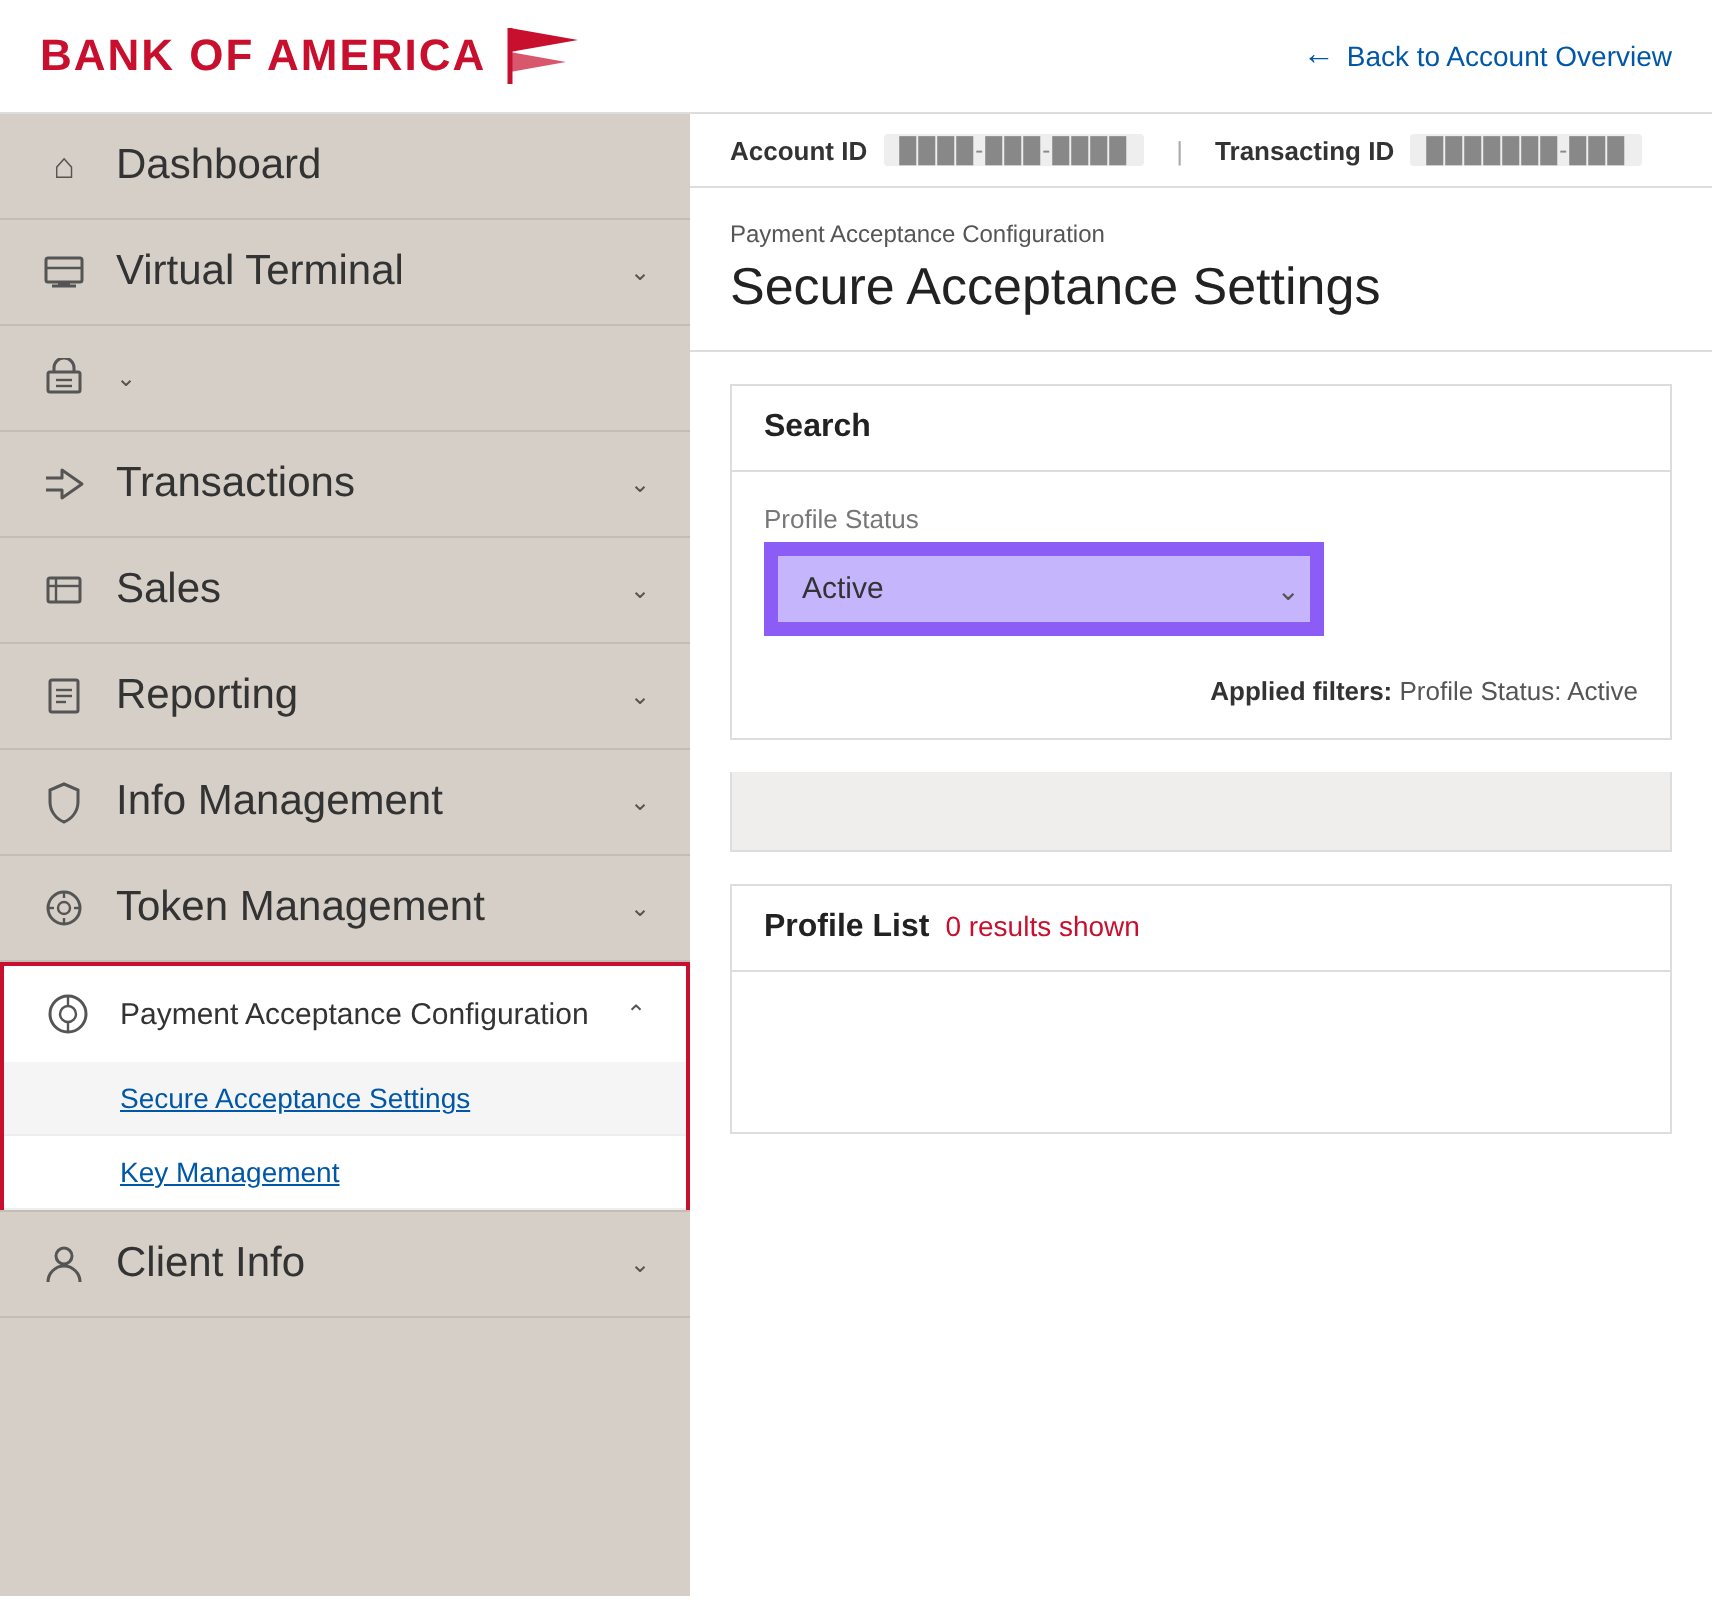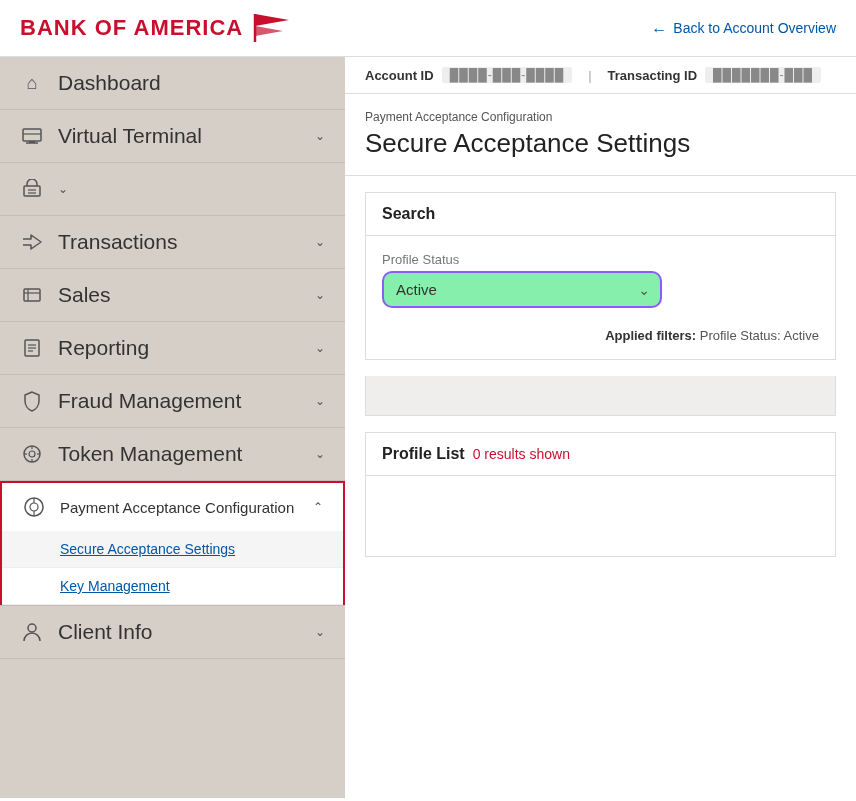--- a/index.html
+++ b/index.html
@@ -228,25 +228,25 @@
     .select-wrapper {
       position: relative;
       display: inline-block;
       width: 280px;
     }
     .select-wrapper select {
       appearance: none;
       -webkit-appearance: none;
       width: 100%;
       padding: 8px 36px 8px 12px;
-      border: 2px solid #8b5cf6;
-      border-radius: 10px;
+      border: 7px solid #8b5cf6;
+      border-radius: 0;
       font-size: 15px;
       color: #333;
-      background: #86efac;
+      background: #c4b5fd;
       cursor: pointer;
     }
     .select-chevron {
       position: absolute;
       right: 12px;
       top: 50%;
       transform: translateY(-50%);
       pointer-events: none;
       color: #555;
       font-size: 14px;
@@ -388,21 +388,21 @@
       <span class="item-label">Reporting</span>
       <span class="chevron">⌄</span>
     </div>
 
     <div class="sidebar-item">
       <span class="item-icon">
         <svg width="20" height="22" viewBox="0 0 20 22" fill="none">
           <path d="M10 2L3 5v6c0 4.5 3 8.5 7 10 4-1.5 7-5.5 7-10V5L10 2z" stroke="#555" stroke-width="1.5" fill="none"></path>
         </svg>
       </span>
-      <span class="item-label">Fraud Management</span>
+      <span class="item-label">Info Management</span>
       <span class="chevron">⌄</span>
     </div>
 
     <div class="sidebar-item">
       <span class="item-icon">
         <svg width="20" height="20" viewBox="0 0 20 20" fill="none">
           <circle cx="10" cy="10" r="8" stroke="#555" stroke-width="1.5" fill="none"></circle>
           <circle cx="10" cy="10" r="3" stroke="#555" stroke-width="1.2" fill="none"></circle>
           <line x1="10" y1="2" x2="10" y2="5" stroke="#555" stroke-width="1.2"></line>
           <line x1="10" y1="15" x2="10" y2="18" stroke="#555" stroke-width="1.2"></line>

